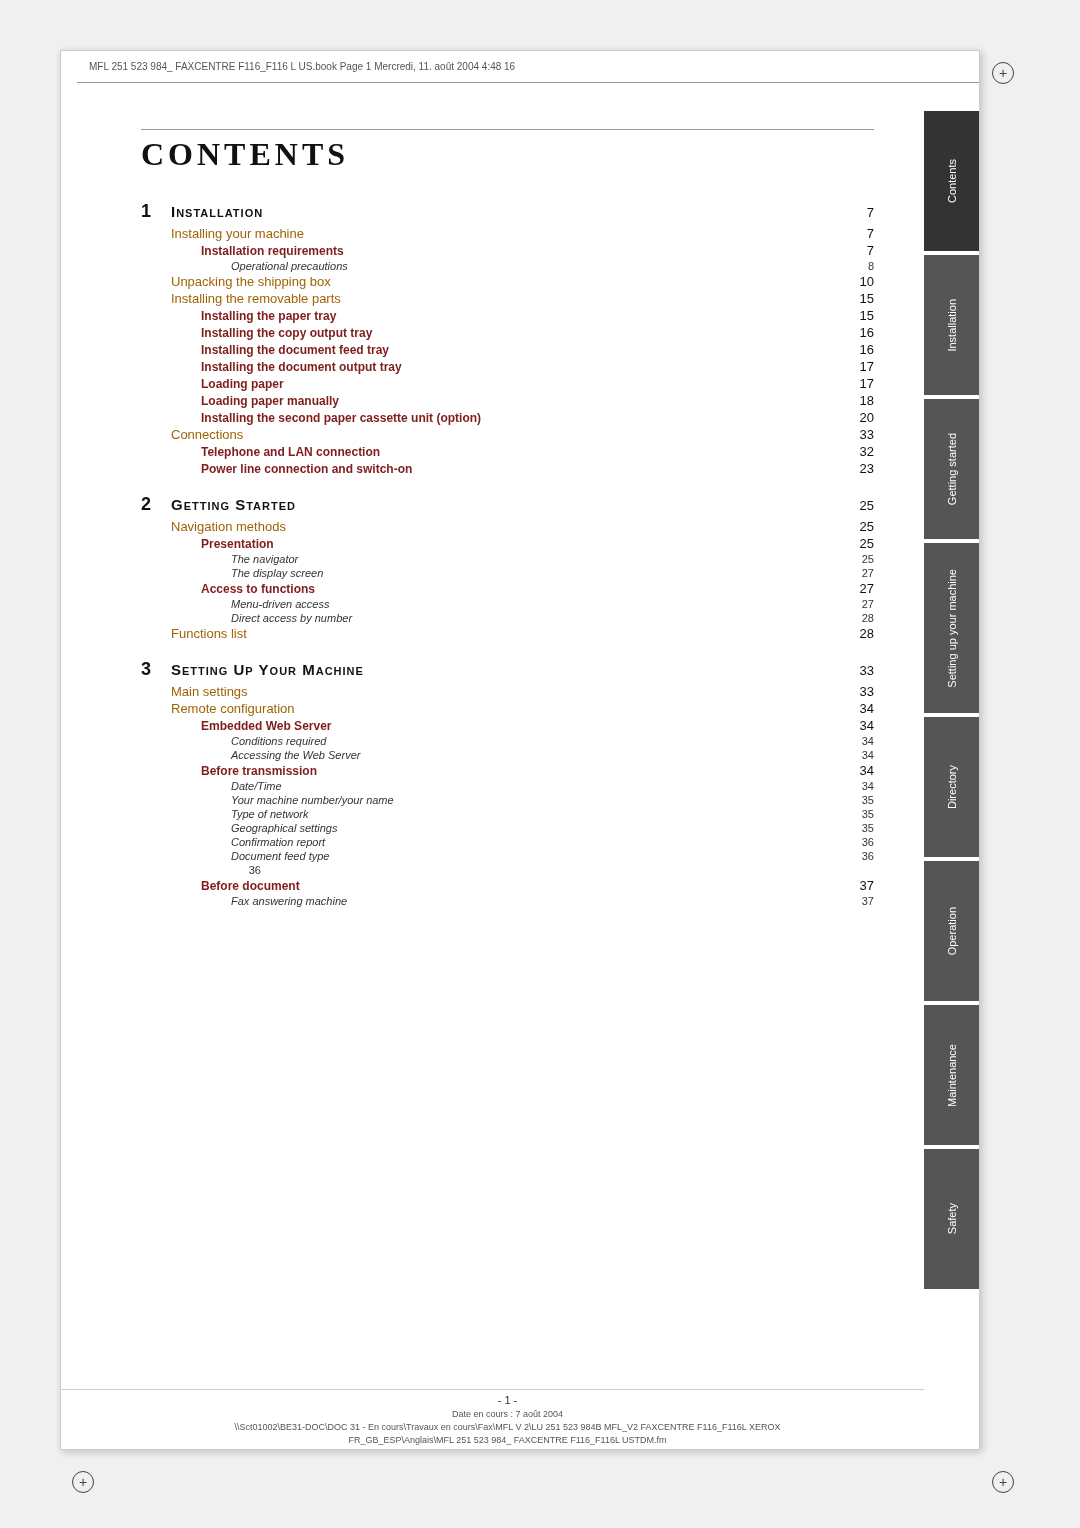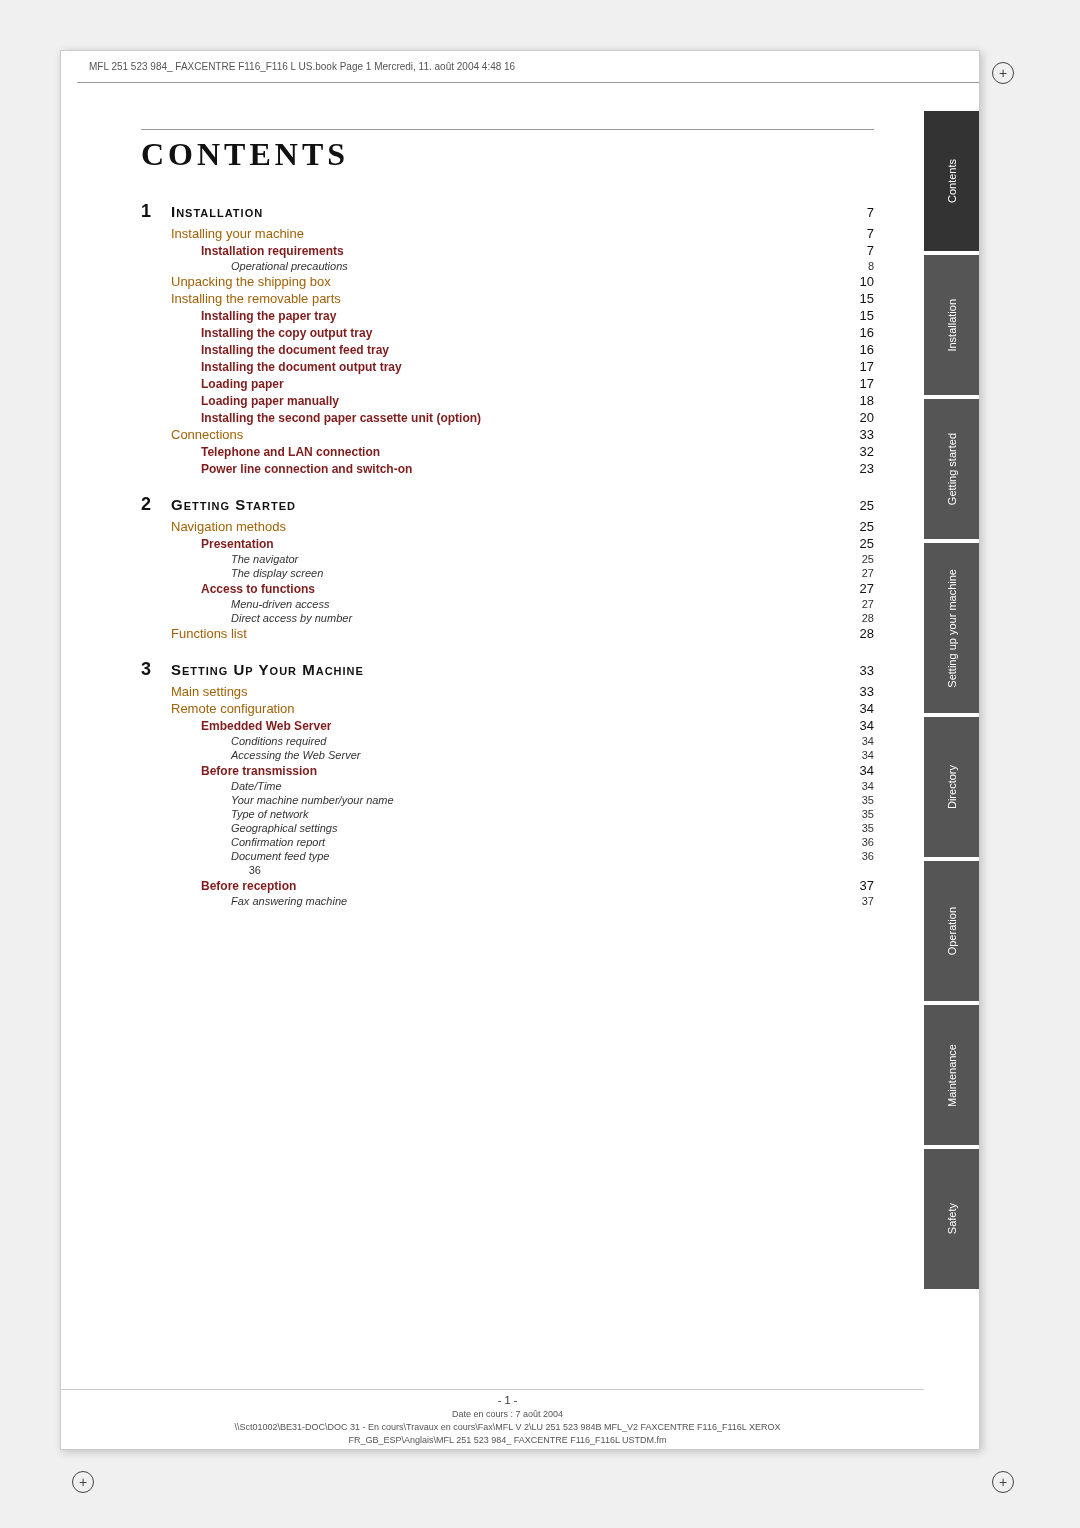--- a/index.html
+++ b/index.html
@@ -411,21 +411,21 @@
         <span class="entry-page" style="font-size:11px;color:#333;min-width:30px;text-align:right;">36</span>
       </div>
       <div class="toc-entry-l3">
         <span class="entry-l3-title">Document feed type</span>
         <span class="entry-page" style="font-size:11px;color:#333;min-width:30px;text-align:right;">36</span>
       </div>
       <div class="toc-entry-l3">
         <span class="entry-page" style="font-size:11px;color:#333;min-width:30px;text-align:right;">36</span>
       </div>
       <div class="toc-entry-l2">
-        <span class="entry-l2-title">Before reception</span>
+        <span class="entry-l2-title">Before document</span>
         <span class="entry-page">37</span>
       </div>
       <div class="toc-entry-l3">
         <span class="entry-l3-title">Fax answering machine</span>
         <span class="entry-page" style="font-size:11px;color:#333;min-width:30px;text-align:right;">37</span>
       </div>
     </div>
 
   </div>
 

